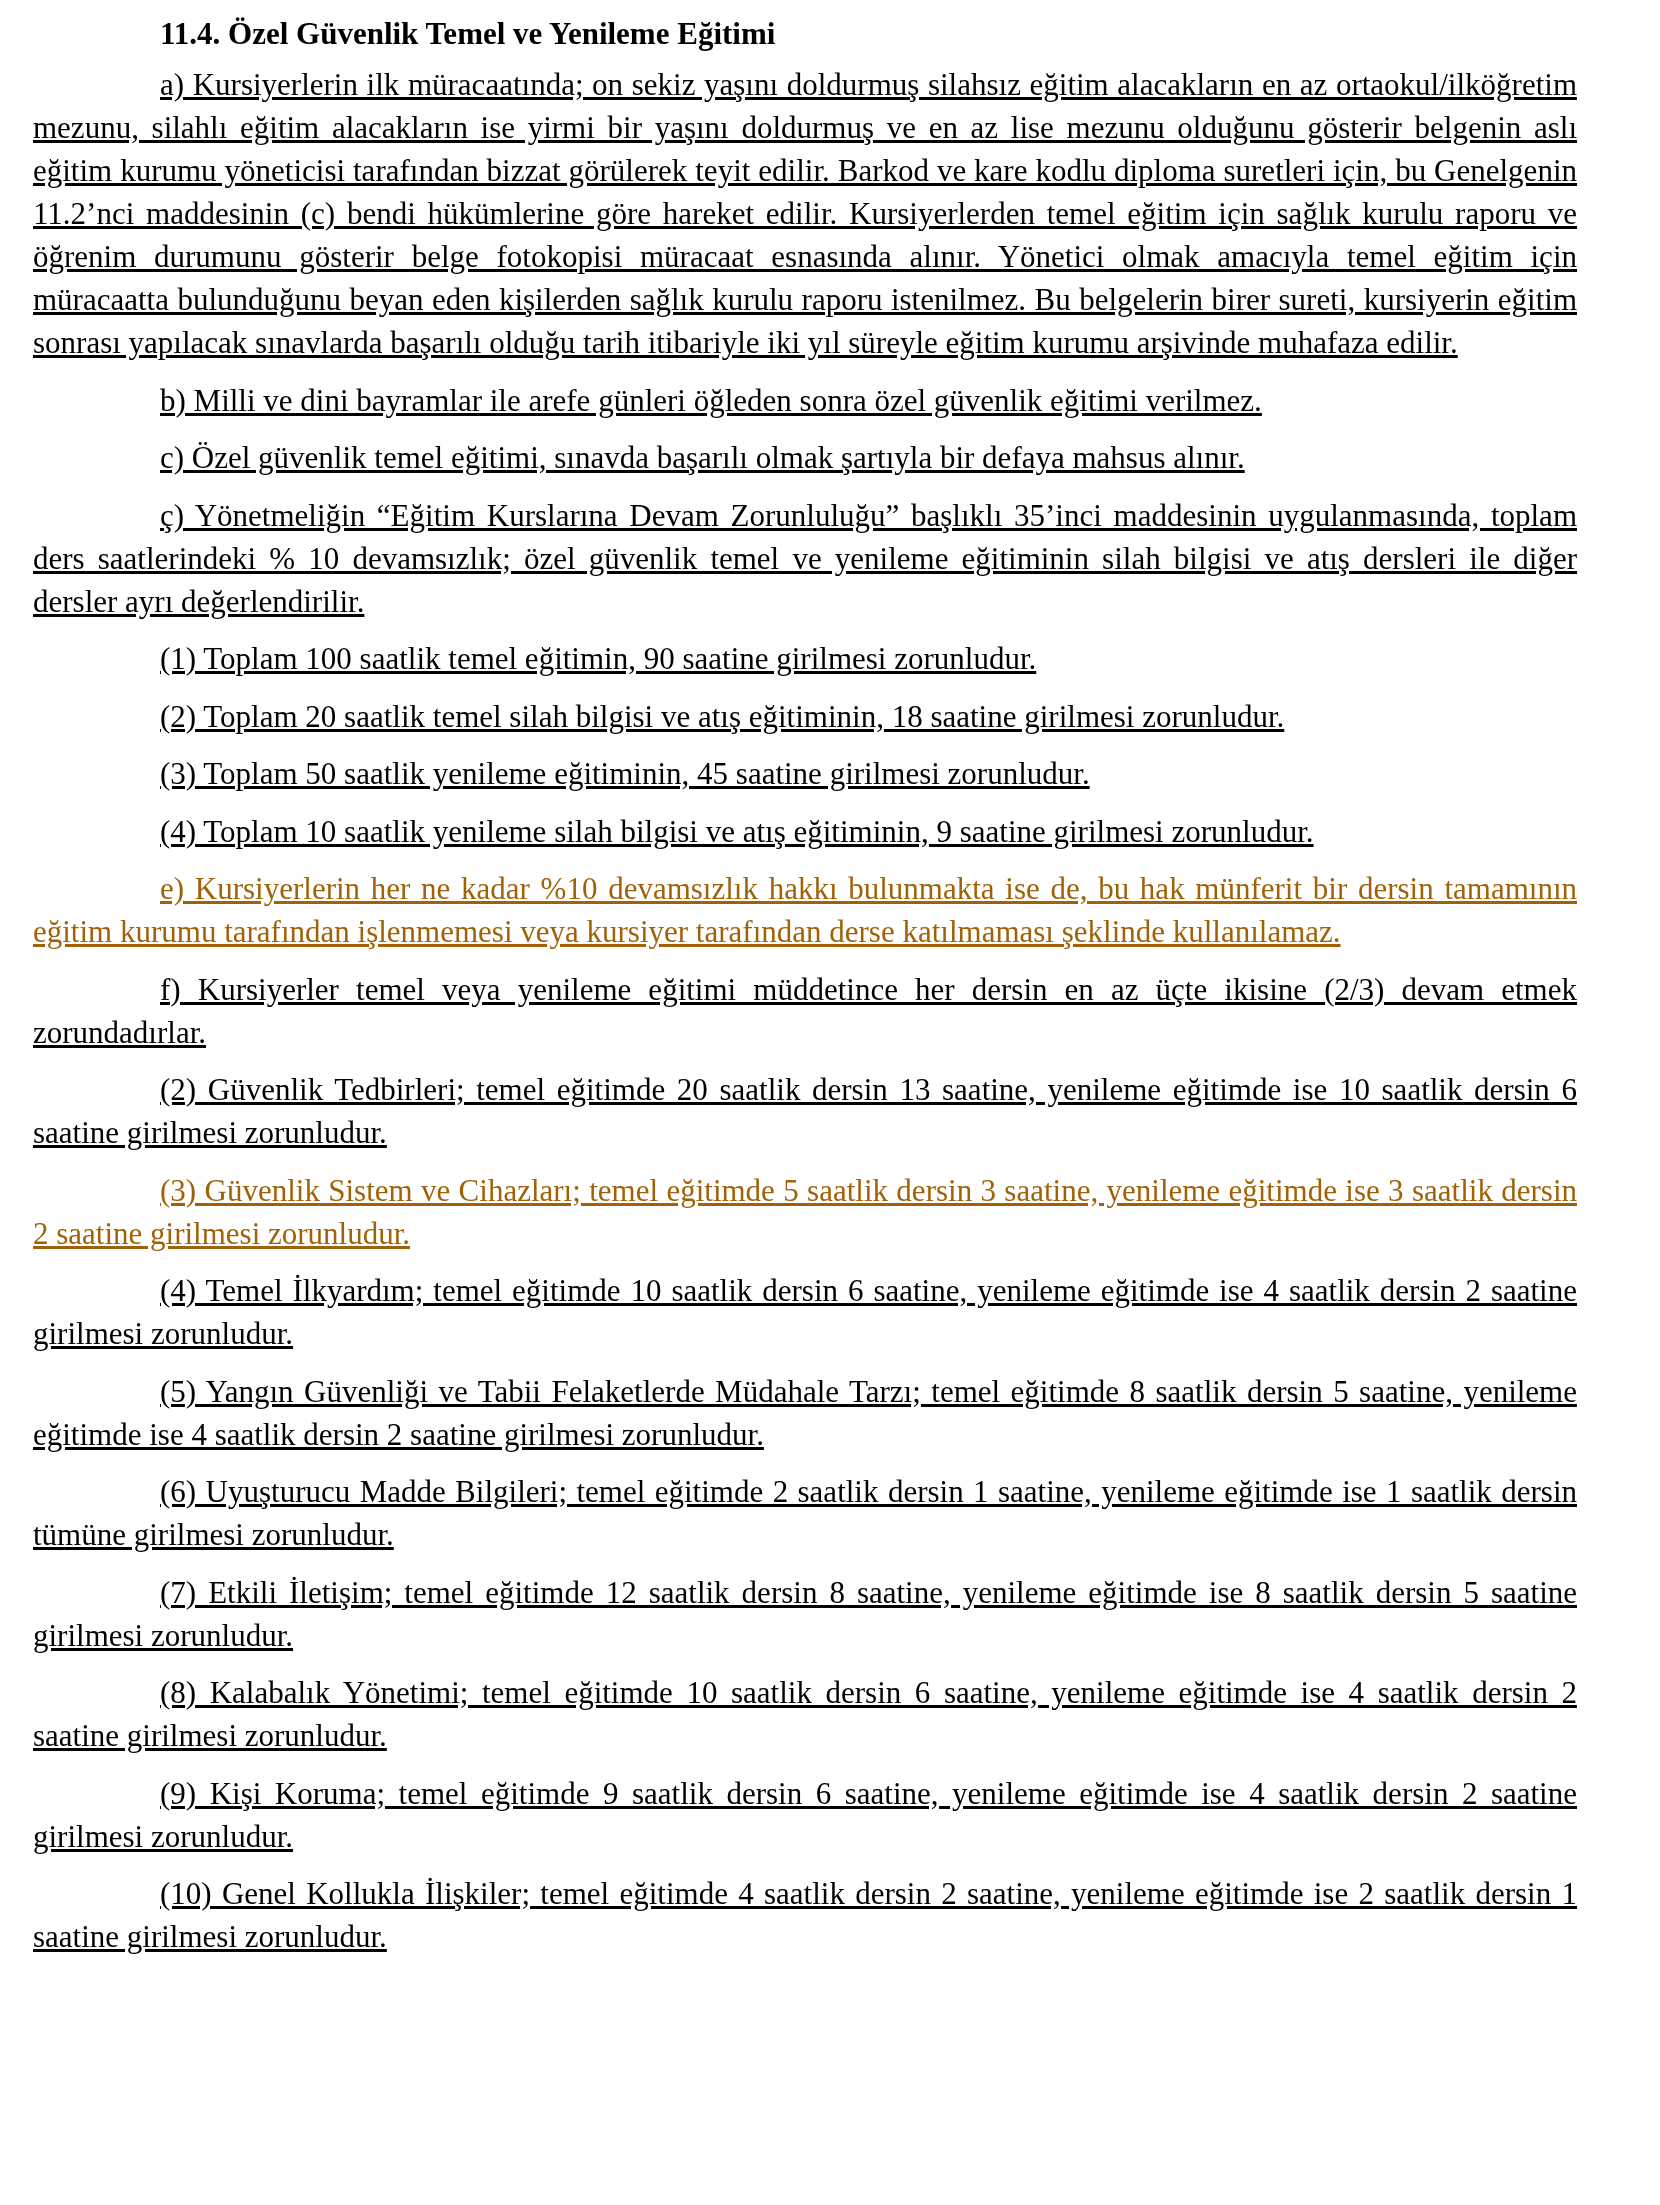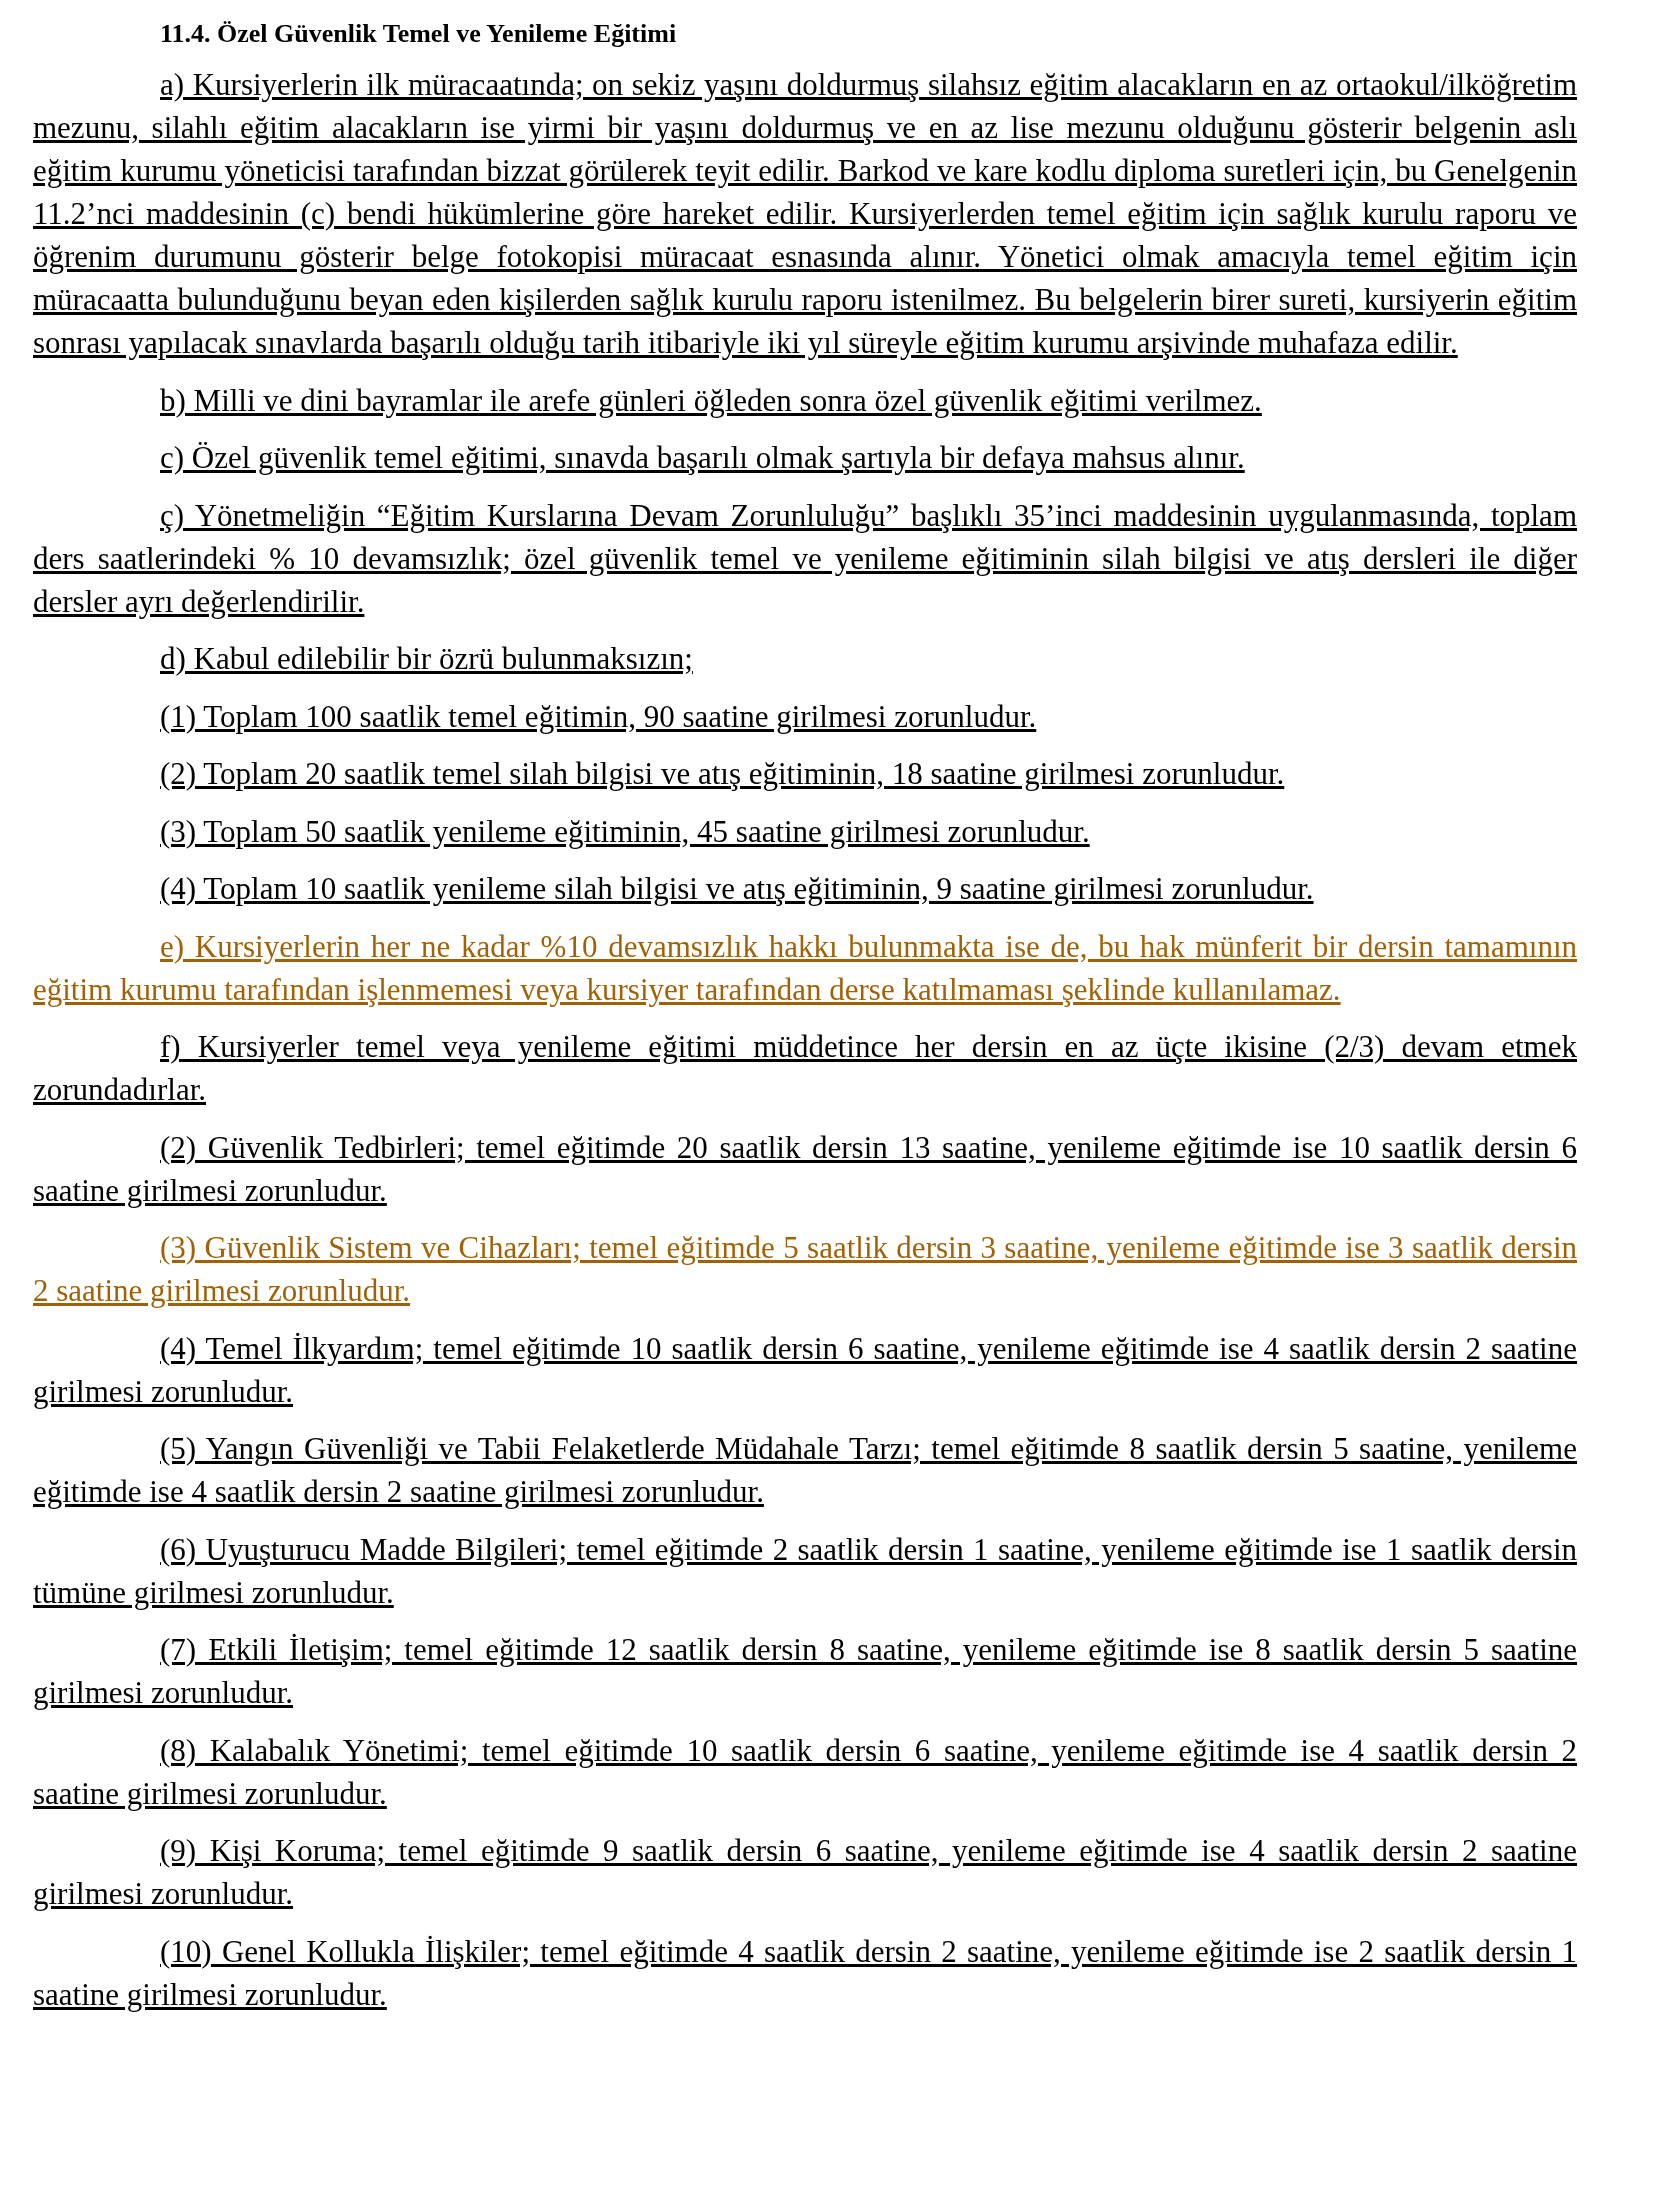--- a/index.html
+++ b/index.html
@@ -16,21 +16,21 @@
       color: #000000;
     }
     .page {
       position: absolute;
       left: 33px;
       top: 12.7px;
       width: 1544px;
     }
     .heading {
       font-weight: bold;
-      font-size: 26px;
+      font-size: 31px;
       line-height: 42px;
       margin: 0 0 8.5px 127px;
       letter-spacing: 0;
     }
     .para {
       font-size: 31px;
       line-height: 43px;
       margin: 0 0 14.5px 0;
       text-align: justify;
       text-indent: 127px;
@@ -44,21 +44,20 @@
 </head>
 <body>
 
 <div class="page">
   <h1 class="heading">11.4. Özel Güvenlik Temel ve Yenileme Eğitimi</h1>
 
   <p class="para">a) Kursiyerlerin ilk müracaatında; on sekiz yaşını doldurmuş silahsız eğitim alacakların en az ortaokul/ilköğretim mezunu, silahlı eğitim alacakların ise yirmi bir yaşını doldurmuş ve en az lise mezunu olduğunu gösterir belgenin aslı eğitim kurumu yöneticisi tarafından bizzat görülerek teyit edilir. Barkod ve kare kodlu diploma suretleri için, bu Genelgenin 11.2’nci maddesinin (c) bendi hükümlerine göre hareket edilir. Kursiyerlerden temel eğitim için sağlık kurulu raporu ve öğrenim durumunu gösterir belge fotokopisi müracaat esnasında alınır. Yönetici olmak amacıyla temel eğitim için müracaatta bulunduğunu beyan eden kişilerden sağlık kurulu raporu istenilmez. Bu belgelerin birer sureti, kursiyerin eğitim sonrası yapılacak sınavlarda başarılı olduğu tarih itibariyle iki yıl süreyle eğitim kurumu arşivinde muhafaza edilir.</p>
   <p class="para">b) Milli ve dini bayramlar ile arefe günleri öğleden sonra özel güvenlik eğitimi verilmez.</p>
   <p class="para">c) Özel güvenlik temel eğitimi, sınavda başarılı olmak şartıyla bir defaya mahsus alınır.</p>
   <p class="para">ç) Yönetmeliğin “Eğitim Kurslarına Devam Zorunluluğu” başlıklı 35’inci maddesinin uygulanmasında, toplam ders saatlerindeki % 10 devamsızlık; özel güvenlik temel ve yenileme eğitiminin silah bilgisi ve atış dersleri ile diğer dersler ayrı değerlendirilir.</p>
-  <p class="para">d) Kabul edilebilir bir özrü bulunmaksızın;</p>
   <p class="para">(1) Toplam 100 saatlik temel eğitimin, 90 saatine girilmesi zorunludur.</p>
   <p class="para">(2) Toplam 20 saatlik temel silah bilgisi ve atış eğitiminin, 18 saatine girilmesi zorunludur.</p>
   <p class="para">(3) Toplam 50 saatlik yenileme eğitiminin, 45 saatine girilmesi zorunludur.</p>
   <p class="para">(4) Toplam 10 saatlik yenileme silah bilgisi ve atış eğitiminin, 9 saatine girilmesi zorunludur.</p>
   <p class="para red">e) Kursiyerlerin her ne kadar %10 devamsızlık hakkı bulunmakta ise de, bu hak münferit bir dersin tamamının eğitim kurumu tarafından işlenmemesi veya kursiyer tarafından derse katılmaması şeklinde kullanılamaz.</p>
   <p class="para">f) Kursiyerler temel veya yenileme eğitimi müddetince her dersin en az üçte ikisine (2/3) devam etmek zorundadırlar.</p>
   <p class="para">(2) Güvenlik Tedbirleri; temel eğitimde 20 saatlik dersin 13 saatine, yenileme eğitimde ise 10 saatlik dersin 6 saatine girilmesi zorunludur.</p>
   <p class="para red">(3) Güvenlik Sistem ve Cihazları; temel eğitimde 5 saatlik dersin 3 saatine, yenileme eğitimde ise 3 saatlik dersin 2 saatine girilmesi zorunludur.</p>
   <p class="para">(4) Temel İlkyardım; temel eğitimde 10 saatlik dersin 6 saatine, yenileme eğitimde ise 4 saatlik dersin 2 saatine girilmesi zorunludur.</p>
   <p class="para">(5) Yangın Güvenliği ve Tabii Felaketlerde Müdahale Tarzı; temel eğitimde 8 saatlik dersin 5 saatine, yenileme eğitimde ise 4 saatlik dersin 2 saatine girilmesi zorunludur.</p>

